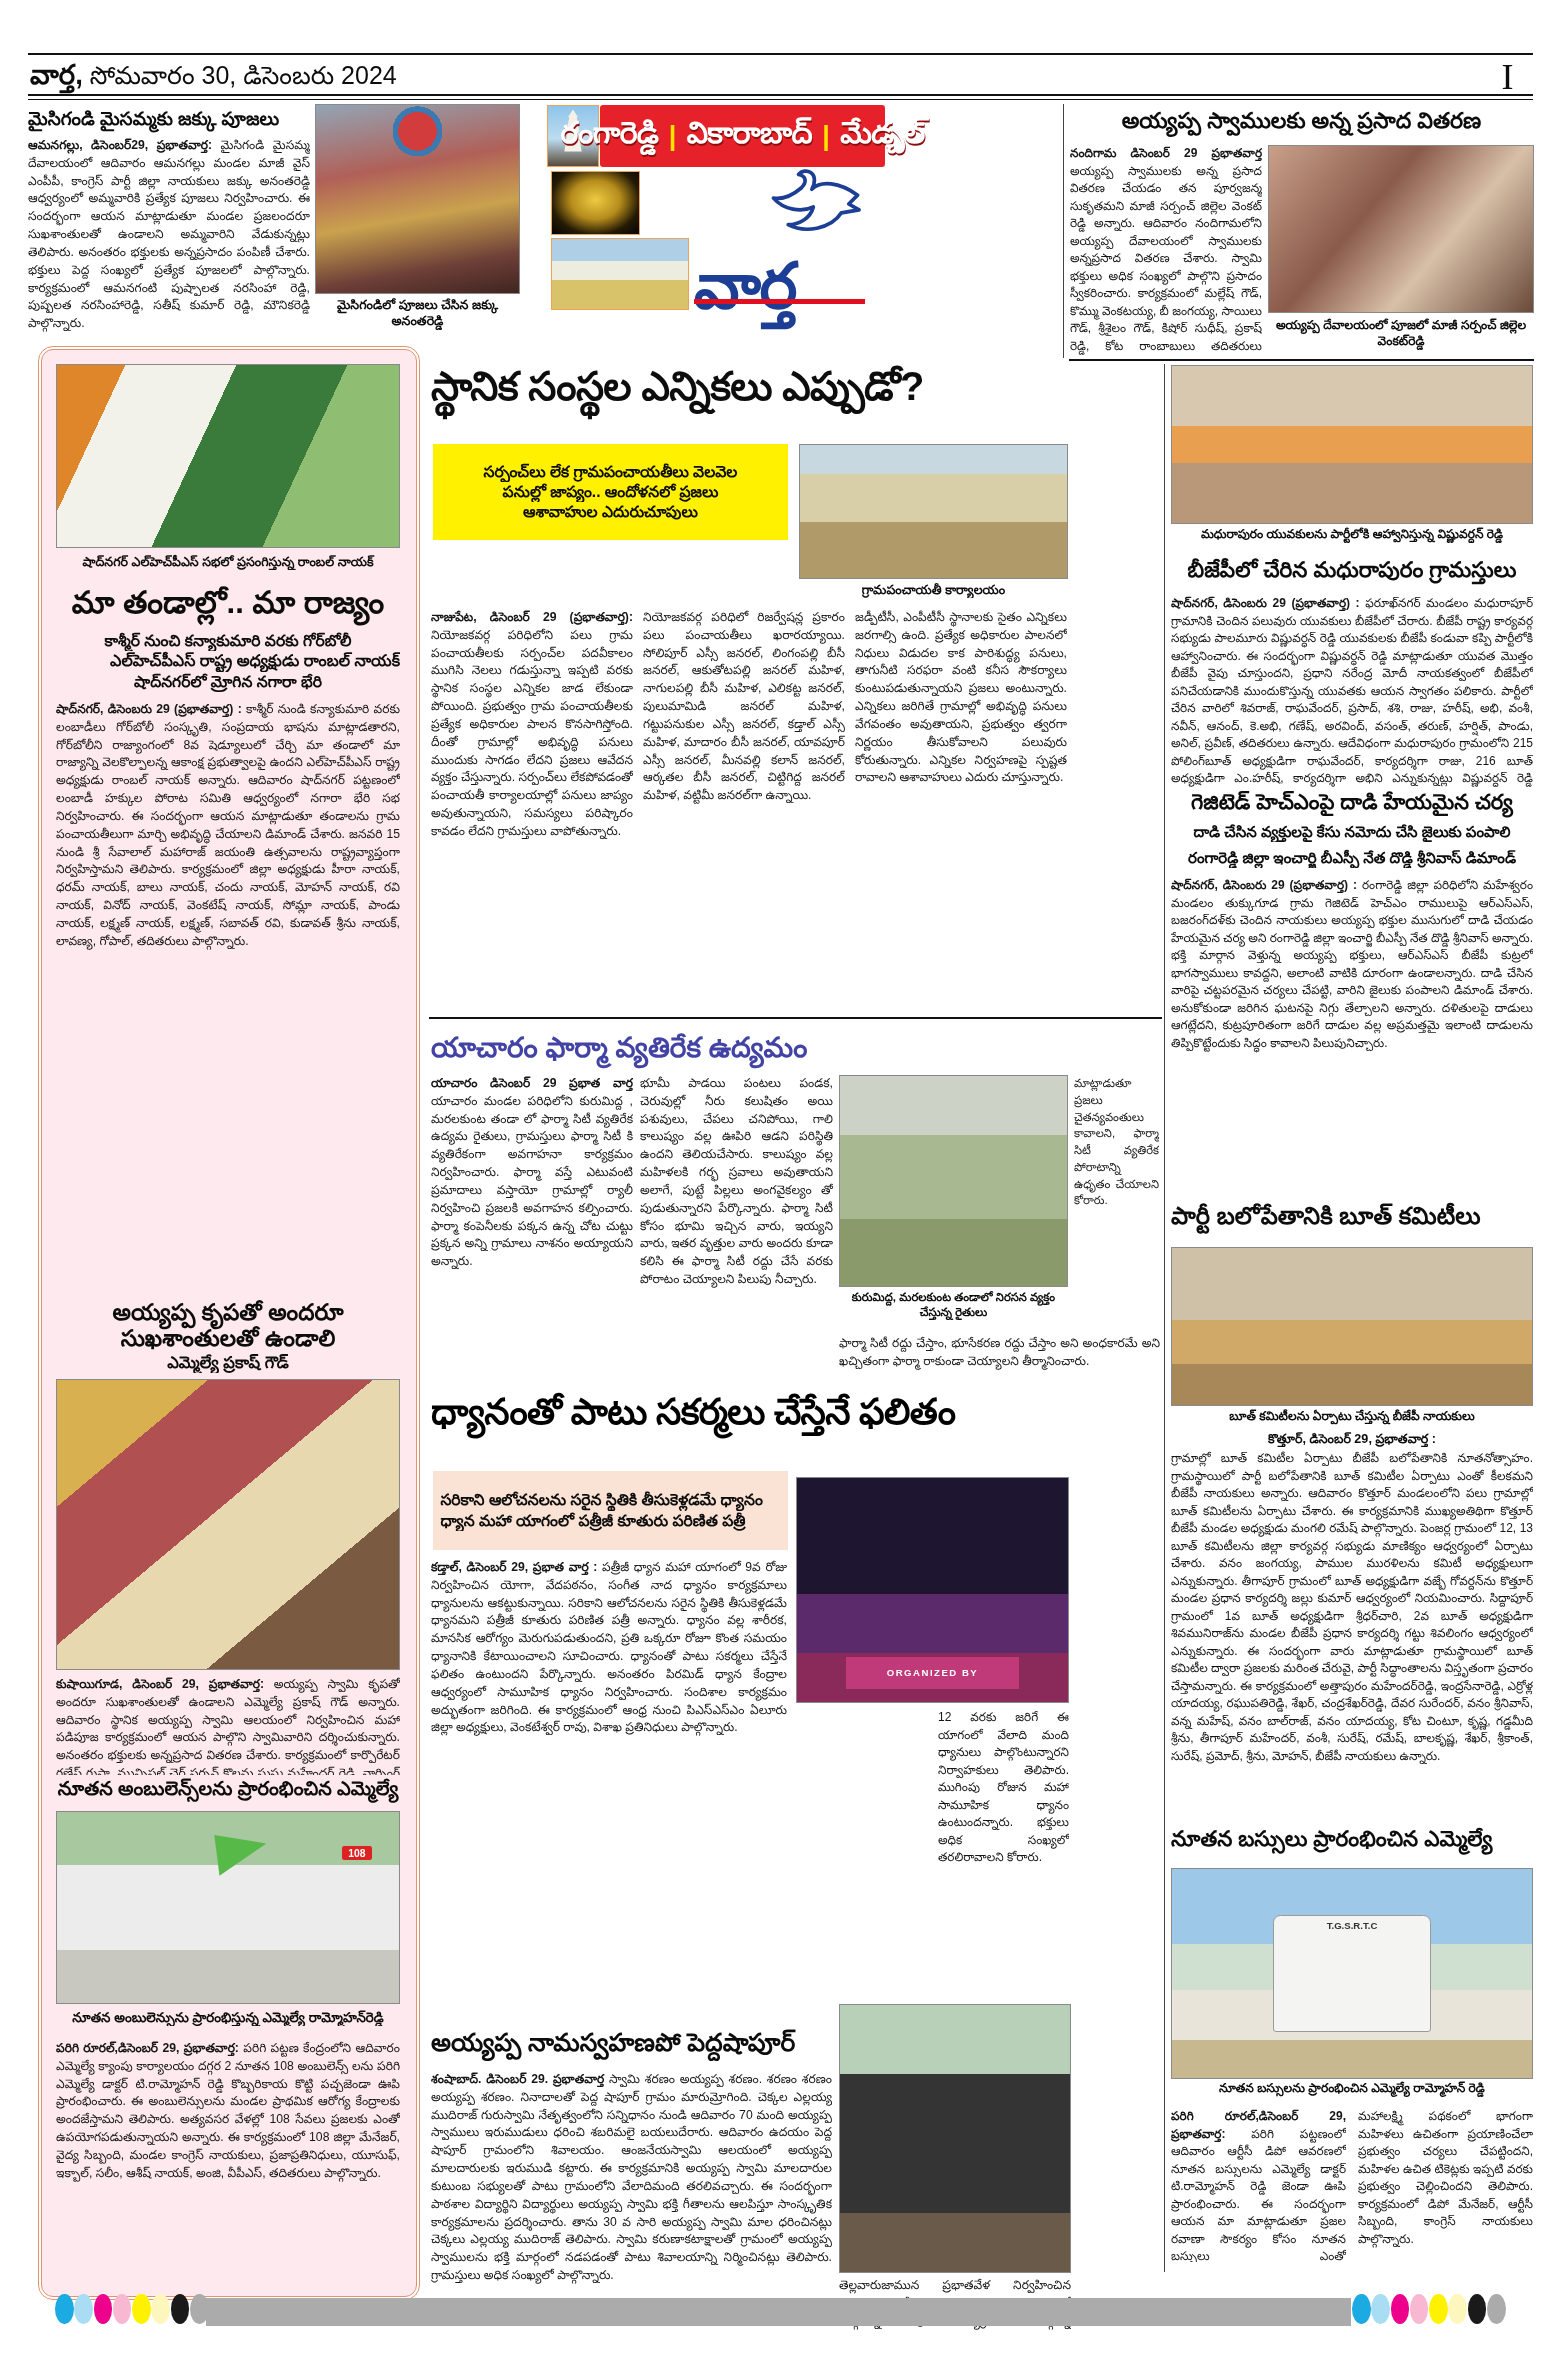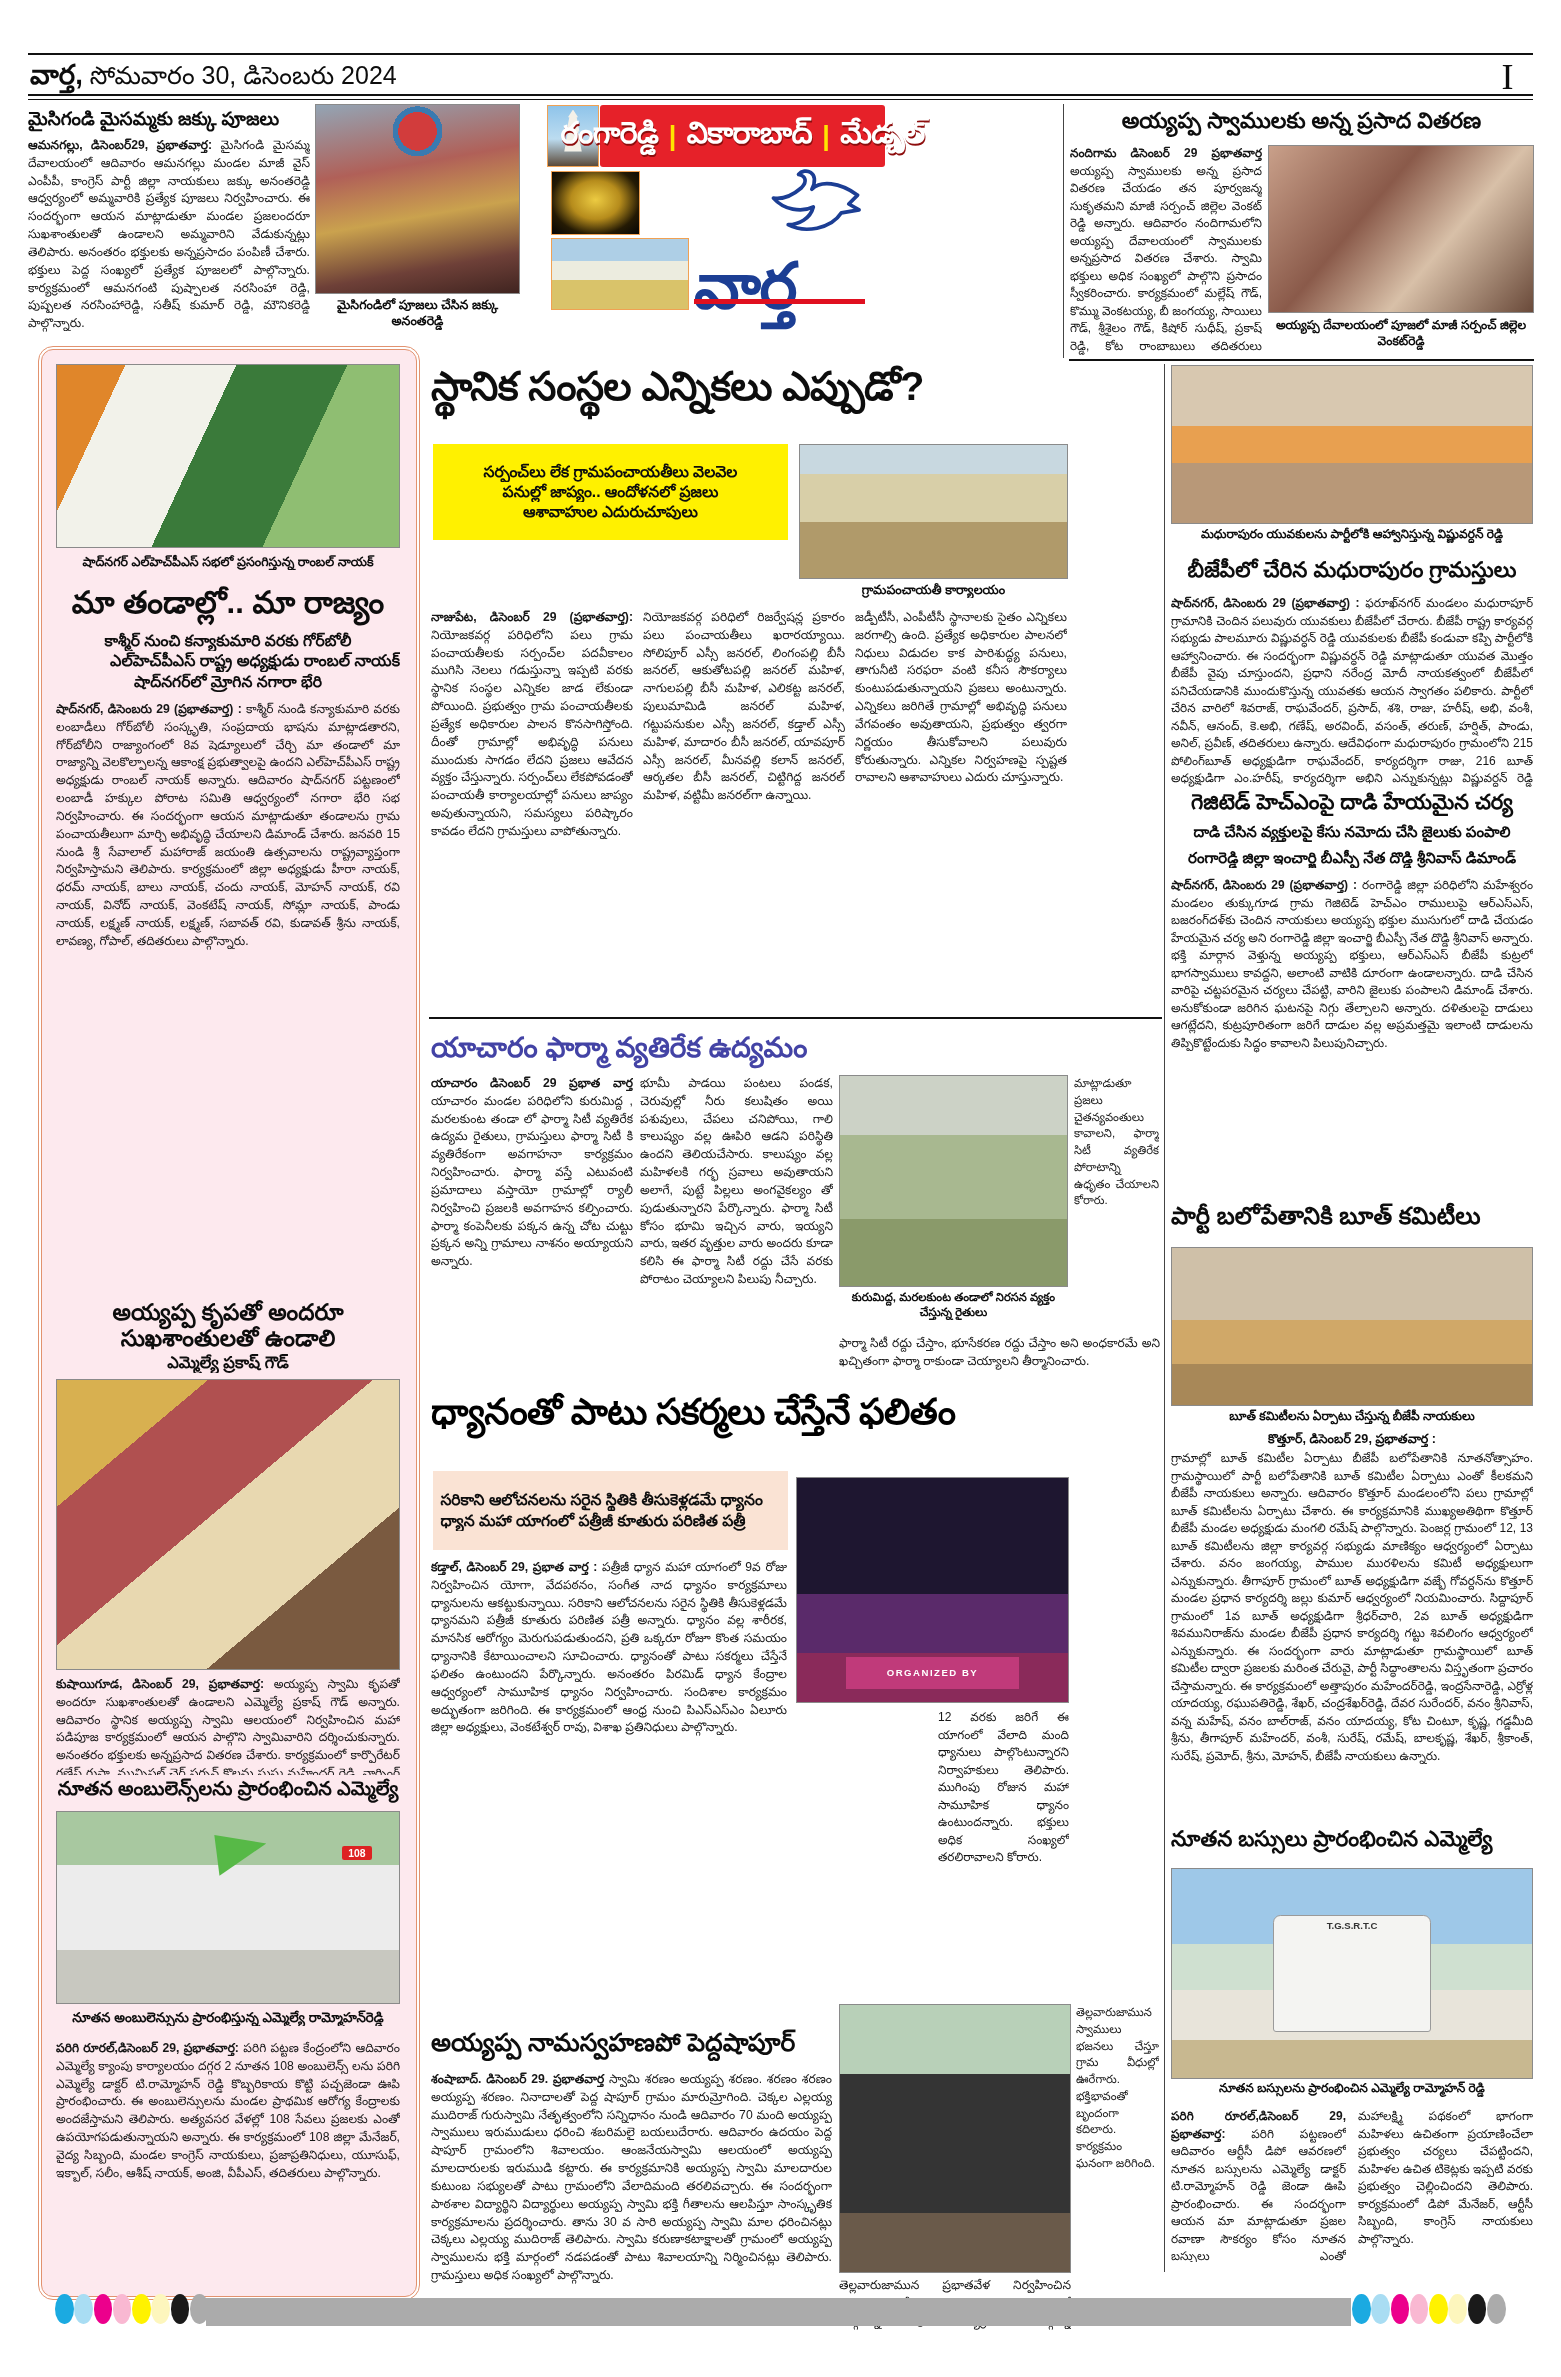--- a/index.html
+++ b/index.html
@@ -118,21 +118,20 @@
   <div class="photo" style="left:796px;top:1477px;width:273px;height:226px;background:linear-gradient(180deg,#1e1630 0% 52%,#5a2a6a 52% 78%,#8a2a5a 78% 100%);">
     <div class="orgband">ORGANIZED BY</div>
   </div>
   <div class="abs body-t" style="left:938px;top:1709px;width:131px;height:289px;font-size:12px;">12 వరకు జరిగే ఈ యాగంలో వేలాది మంది ధ్యానులు పాల్గొంటున్నారని నిర్వాహకులు తెలిపారు. ముగింపు రోజున మహా సామూహిక ధ్యానం ఉంటుందన్నారు. భక్తులు అధిక సంఖ్యలో తరలిరావాలని కోరారు.</div>
 
   <div class="abs hl" style="left:431px;top:2028px;width:407px;font-size:25px;">అయ్యప్ప నామస్వహణపో పెద్దషాపూర్</div>
   <div class="abs body-t" style="left:431px;top:2071px;width:401px;height:261px;">
     <b>శంషాబాద్. డిసెంబర్ 29. ప్రభాతవార్త</b><span> స్వామి శరణం అయ్యప్ప శరణం. శరణం శరణం అయ్యప్ప శరణం. నినాదాలతో పెద్ద షాపూర్ గ్రామం మారుమ్రోగింది. చెక్కల ఎల్లయ్య ముదిరాజ్ గురుస్వామి నేతృత్వంలోని సన్నిధానం నుండి ఆదివారం 70 మంది అయ్యప్ప స్వాములు ఇరుముడులు ధరించి శబరిమలై బయలుదేరారు. ఆదివారం ఉదయం పెద్ద షాపూర్ గ్రామంలోని శివాలయం. ఆంజనేయస్వామి ఆలయంలో అయ్యప్ప మాలదారులకు ఇరుముడి కట్టారు. ఈ కార్యక్రమానికి అయ్యప్ప స్వామి మాలదారుల కుటుంబ సభ్యులతో పాటు గ్రామంలోని వేలాదిమంది తరలివచ్చారు. ఈ సందర్భంగా పాఠశాల విద్యార్థిని విద్యార్థులు అయ్యప్ప స్వామి భక్తి గీతాలను ఆలపిస్తూ సాంస్కృతిక కార్యక్రమాలను ప్రదర్శించారు. తాను 30 వ సారి అయ్యప్ప స్వామి మాల ధరించినట్లు చెక్కలు ఎల్లయ్య ముదిరాజ్ తెలిపారు. స్వామి కరుణాకటాక్షాలతో గ్రామంలో అయ్యప్ప స్వాములను భక్తి మార్గంలో నడపడంతో పాటు శివాలయాన్ని నిర్మించినట్లు తెలిపారు. గ్రామస్తులు అధిక సంఖ్యలో పాల్గొన్నారు.</span>
   </div>
   <div class="photo" style="left:839px;top:2004px;width:232px;height:269px;background:linear-gradient(180deg,#b8d0b8 0% 26%,#343434 26% 78%,#6a5a4a 78% 100%);"></div>
-  <div class="abs body-t" style="left:1076px;top:2004px;width:83px;height:327px;font-size:11.5px;">తెల్లవారుజామున స్వాములు భజనలు చేస్తూ గ్రామ వీధుల్లో ఊరేగారు. భక్తిభావంతో బృందంగా కదిలారు. కార్యక్రమం ఘనంగా జరిగింది.</div>
   <div class="abs body-t" style="left:839px;top:2277px;width:232px;height:53px;">తెల్లవారుజామున ప్రభాతవేళ నిర్వహించిన గ్రామోత్సవంలో స్వాములు అధిక సంఖ్యలో పాల్గొన్నారు. పూజా కార్యక్రమంలో పాల్గొన్న స్వాములకు వీడుకోలు పలికారు.</div>
 
   <div class="abs pinkbox" style="left:41px;top:349px;width:376px;height:1948px;"></div>
   <div class="photo" style="left:56px;top:364px;width:344px;height:184px;background:linear-gradient(115deg,#e0862a 0% 16%,#f2f2ea 16% 42%,#3a7a3a 42% 68%,#8fbe72 68% 100%);"></div>
   <div class="abs cap" style="left:56px;top:554px;width:344px;font-size:12.6px;">షాద్‌నగర్ ఎల్‌హెచ్‌పీఎస్ సభలో ప్రసంగిస్తున్న రాంబల్ నాయక్</div>
   <div class="abs hl center" style="left:56px;top:585px;width:344px;font-size:31px;">మా తండాల్లో.. మా రాజ్యం</div>
   <div class="abs" style="left:56px;top:631px;width:344px;">
     <div class="cap" style="font-size:15.6px;">కాశ్మీర్ నుంచి కన్యాకుమారి వరకు గోర్‌బోలీ</div>
     <div class="cap" style="font-size:16px;text-align:right;">ఎల్‌హెచ్‌పీఎస్ రాష్ట్ర అధ్యక్షుడు రాంబల్ నాయక్</div>
     <div class="cap" style="font-size:15.6px;">షాద్‌నగర్‌లో మ్రోగిన నగారా భేరి</div>

